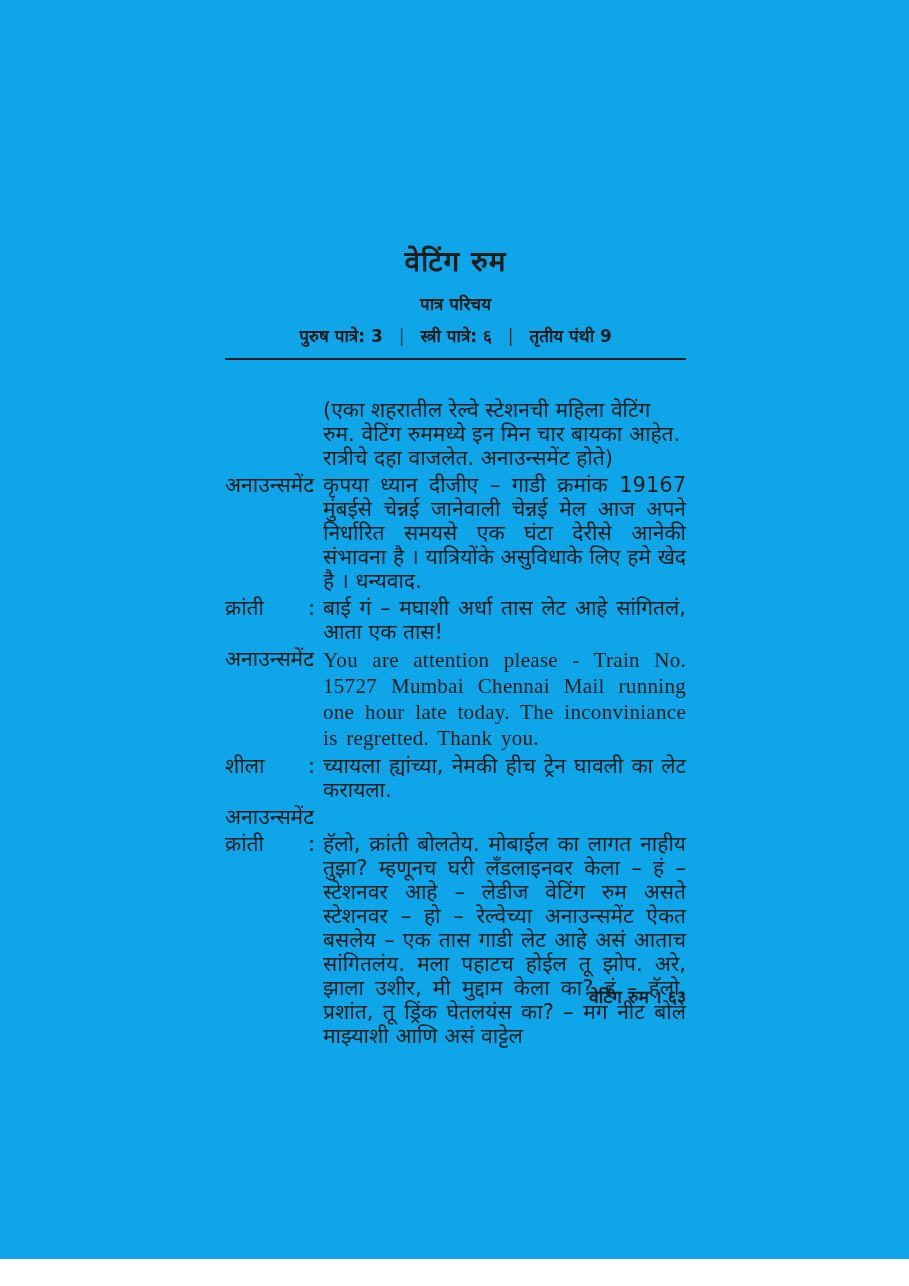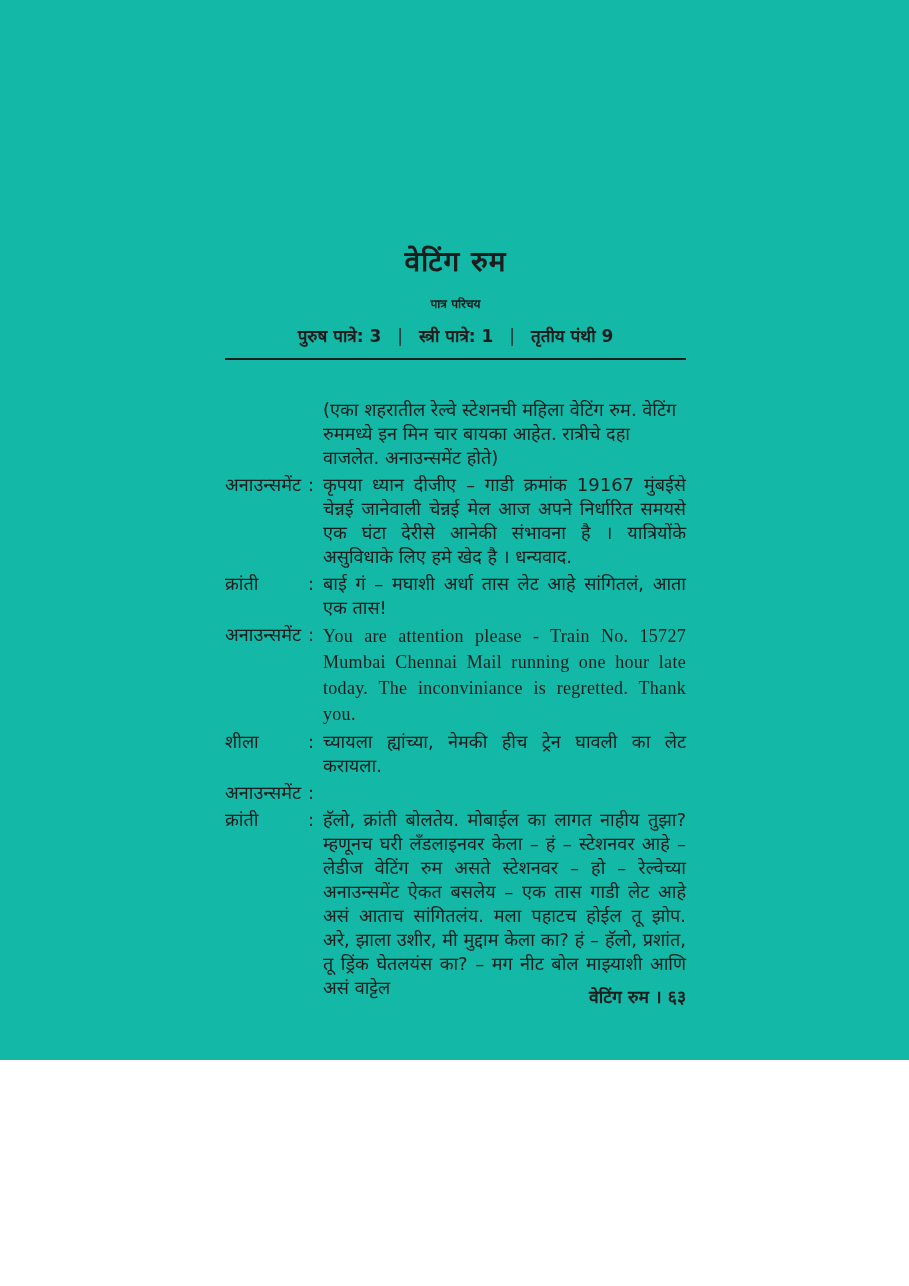--- a/index.html
+++ b/index.html
@@ -7,42 +7,42 @@
     width: 909px;
     height: 1286px;
     background: #ffffff;
     font-family: "DejaVu Sans", sans-serif;
     color: #1d1d1d;
     -webkit-font-smoothing: antialiased;
   }
   .page {
     position: relative;
     width: 909px;
-    height: 1060px;
-    background: #14b8a6;
+    height: 1259px;
+    background: #0ea5e9;
     overflow: hidden;
   }
   .content {
     margin-left: 225px;
     width: 461px;
   }
   
   .header {
     padding-top: 244px;
     text-align: center;
   }
   .title {
     font-size: 28px;
     font-weight: bold;
     line-height: 36px;
     letter-spacing: 1px;
   }
   .subtitle {
     margin-top: 12px;
-    font-size: 12px;
+    font-size: 17px;
     font-weight: bold;
     line-height: 24px;
   }
   .cast-line {
     margin-top: 8px;
     font-size: 17px;
     font-weight: bold;
     line-height: 24px;
   }
   .cast-line .sep {
@@ -52,21 +52,21 @@
     color: #2a2a2a;
   }
   .rule {
     margin: 10px 0 0 0;
     border: none;
     border-top: 2.5px solid #1d1d1d;
   }
   
   .script-body {
     margin-top: 38px;
-    font-size: 18px;
+    font-size: 21px;
     line-height: 24px;
   }
   .row {
     display: flex;
     align-items: flex-start;
     margin-bottom: 3px;
   }
   .speaker {
     width: 83px;
     flex: none;
@@ -102,21 +102,21 @@
 </head>
 <body>
 
 <div class="page">
   <div class="content">
 
     <div class="header">
       <div class="title">वेटिंग रुम</div>
       <div class="subtitle">पात्र परिचय</div>
       <div class="cast-line">
-        <span>पुरुष पात्रे: 3</span><span class="sep">|</span><span>स्त्री पात्रे: 1</span><span class="sep">|</span><span>तृतीय पंथी 9</span>
+        <span>पुरुष पात्रे: 3</span><span class="sep">|</span><span>स्त्री पात्रे: ६</span><span class="sep">|</span><span>तृतीय पंथी 9</span>
       </div>
       <hr class="rule">
     </div>
 
     <div class="script-body">
 
       <div class="row">
         <div class="speaker"></div>
         <div class="colon"></div>
         <div class="text stage-dir">(एका शहरातील रेल्वे स्टेशनची महिला वेटिंग रुम. वेटिंग रुममध्ये इन मिन चार बायका आहेत. रात्रीचे दहा वाजलेत. अनाउन्समेंट होते)</div>

